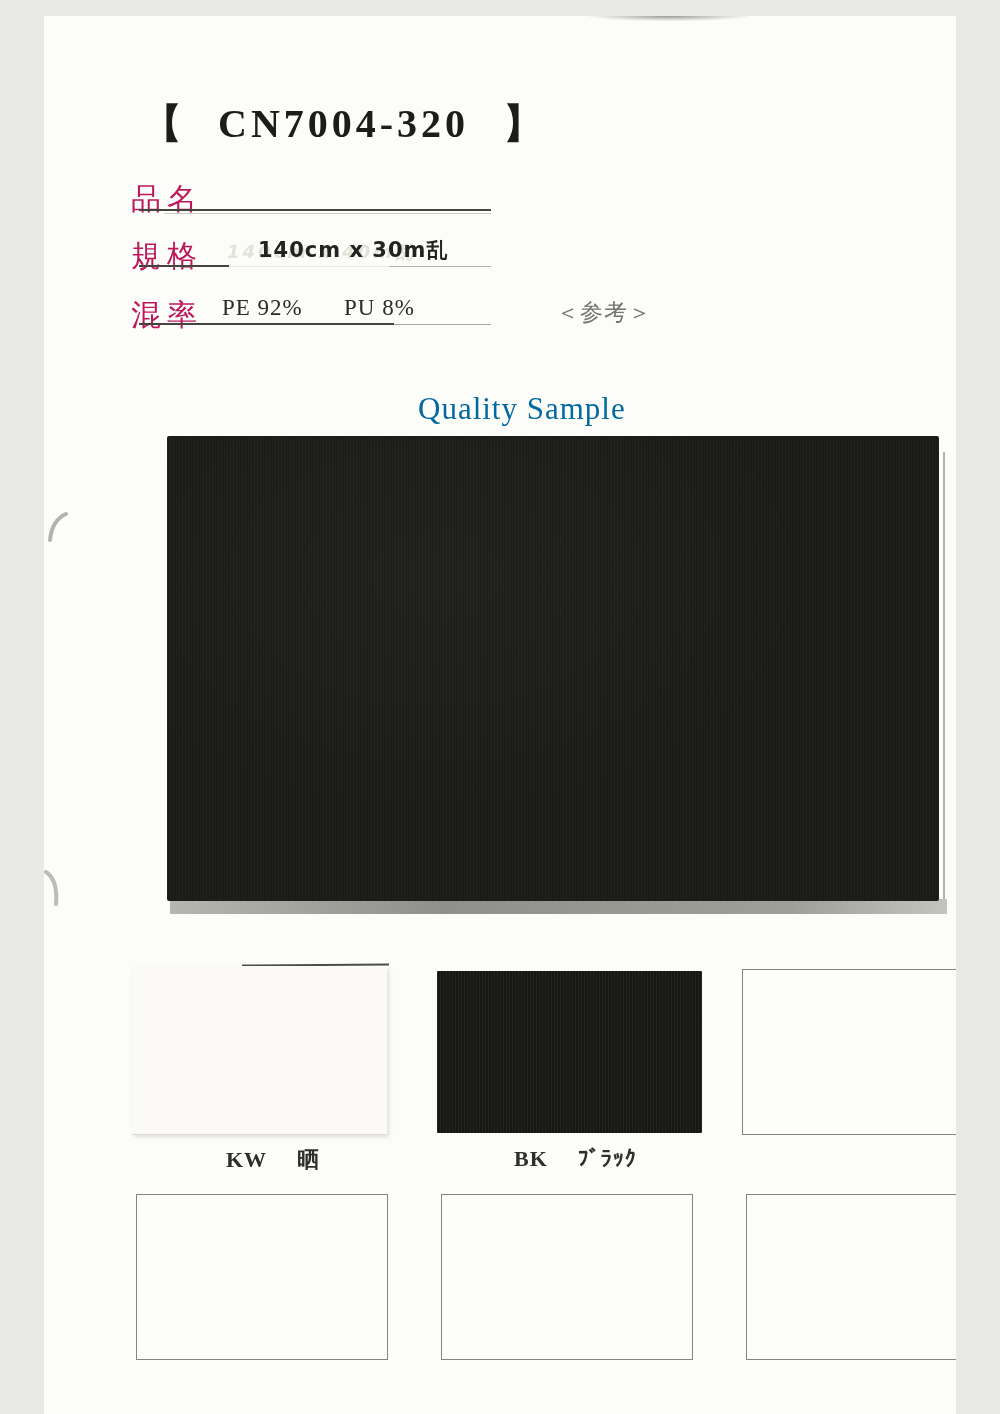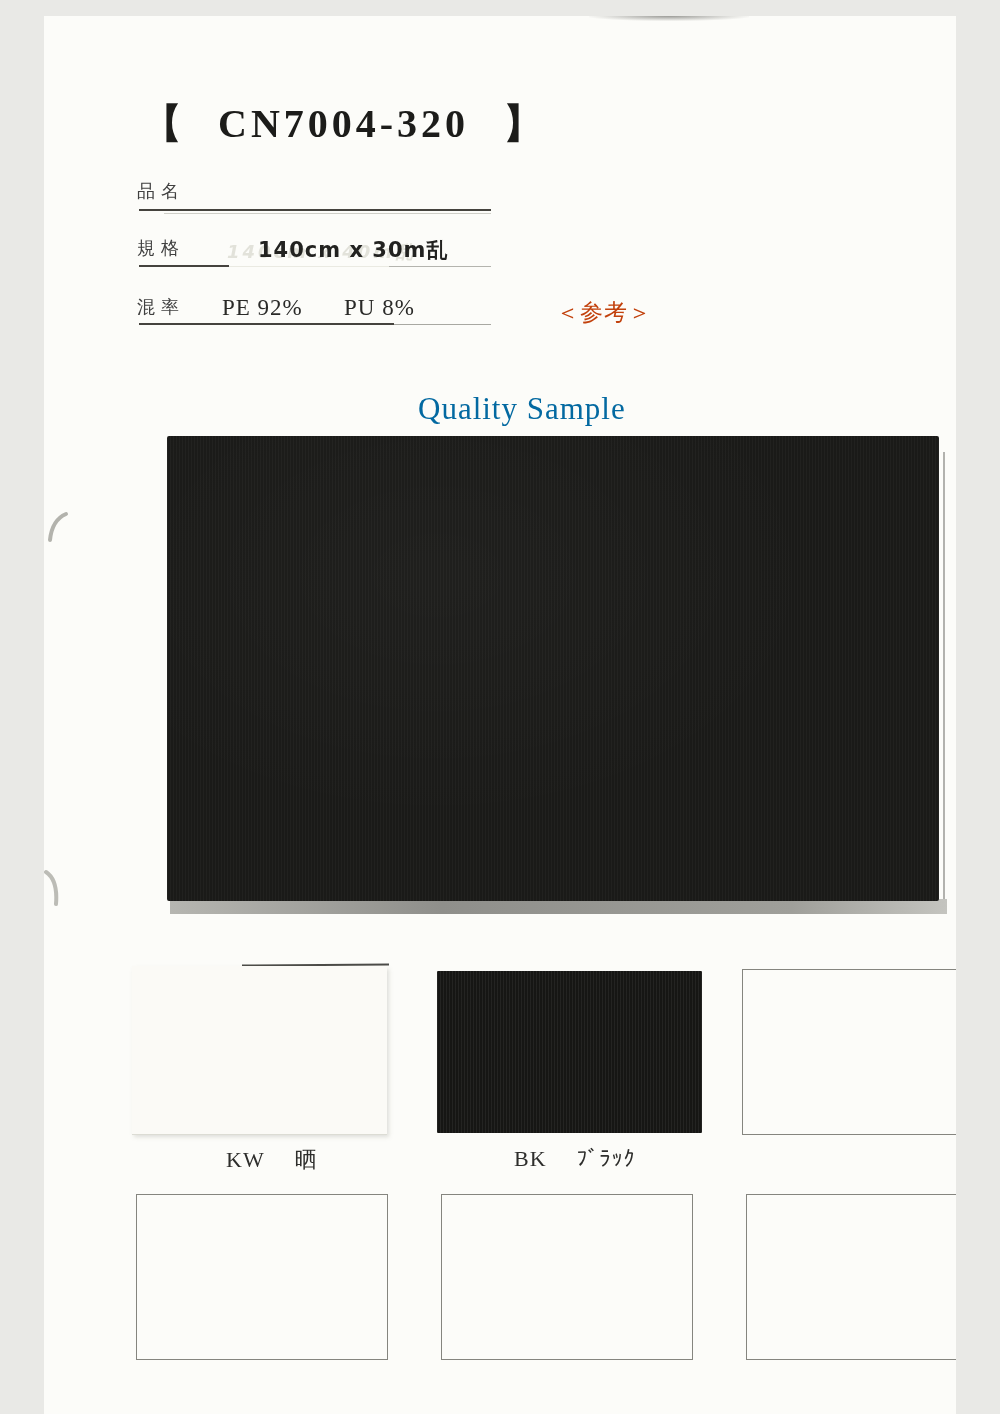--- a/index.html
+++ b/index.html
@@ -16,40 +16,40 @@
   
   .title-row{
     position:absolute;left:98px;top:80px;
     font-size:40px;font-weight:bold;color:#1c1c1a;
     letter-spacing:2px;white-space:nowrap;
   }
   .title-row .code{margin:0 34px;letter-spacing:4px;}
 
   
   .field-label{
-    position:absolute;left:93px;
-    font-size:18px;color:#404040;letter-spacing:6px;white-space:nowrap;
+    position:absolute;left:87px;
+    font-size:30px;color:#be185d;letter-spacing:6px;white-space:nowrap;
   }
   .field-value{
     position:absolute;
     font-size:23px;color:#2a2a28;white-space:nowrap;
   }
   .value-gothic{
     font-family:"DejaVu Sans","Liberation Sans",sans-serif;
     font-weight:bold;font-size:21px;color:#222220;letter-spacing:1px;
   }
   .ghost-value{
     position:absolute;
     font-family:"DejaVu Sans","Liberation Sans",sans-serif;
     font-weight:bold;font-size:18px;color:#e2e2da;letter-spacing:3px;white-space:nowrap;font-style:italic;
   }
   .uline{position:absolute;height:2px;background:#45433e;}
   .uline-echo{position:absolute;height:1px;background:#cfcfc8;}
 
-  .ref-label{position:absolute;left:512px;top:281px;font-size:23px;color:#c2410c;letter-spacing:1px;}
+  .ref-label{position:absolute;left:512px;top:281px;font-size:23px;color:#737373;letter-spacing:1px;}
   .ref-note{position:absolute;left:630px;top:281px;font-size:23px;color:#333331;letter-spacing:2px;white-space:nowrap;}
 
   .quality-title{
     position:absolute;left:374px;top:375px;
     font-size:31px;color:#0369a1;letter-spacing:1px;white-space:nowrap;
   }
 
   
   .backing-right{position:absolute;left:899px;top:436px;width:2px;height:462px;background:#b2b2ae;}
   .backing-bottom{
@@ -78,21 +78,21 @@
     background-image:repeating-linear-gradient(90deg, rgba(255,255,255,0.06) 0px, rgba(255,255,255,0.06) 1px, transparent 1px, transparent 3px);
     border-radius:1px;
   }
   .empty-box{position:absolute;border:1px solid #85857f;background:transparent;}
   .box-r1c3{left:698px;top:953px;width:252px;height:164px;}
   .box-r2c1{left:92px;top:1178px;width:250px;height:164px;}
   .box-r2c2{left:397px;top:1178px;width:250px;height:164px;}
   .box-r2c3{left:702px;top:1178px;width:251px;height:164px;}
 
   .swatch-label{
-    position:absolute;font-size:22px;color:#2e2e2c;white-space:nowrap;letter-spacing:1px;
+    position:absolute;font-size:22px;color:#2e2e2c;white-space:nowrap;letter-spacing:1px;font-weight:bold;
   }
   .swatch-label .cname{margin-left:30px;}
   .label-kw{left:182px;top:1129px;}
   .label-bk{left:470px;top:1130px;}
 
   
   .top-streak{
     position:absolute;left:545px;top:0;width:160px;height:5px;
     background:radial-gradient(ellipse at 50% 0%, #9a9a96, rgba(200,200,196,0.35) 60%, transparent 75%);
   }

